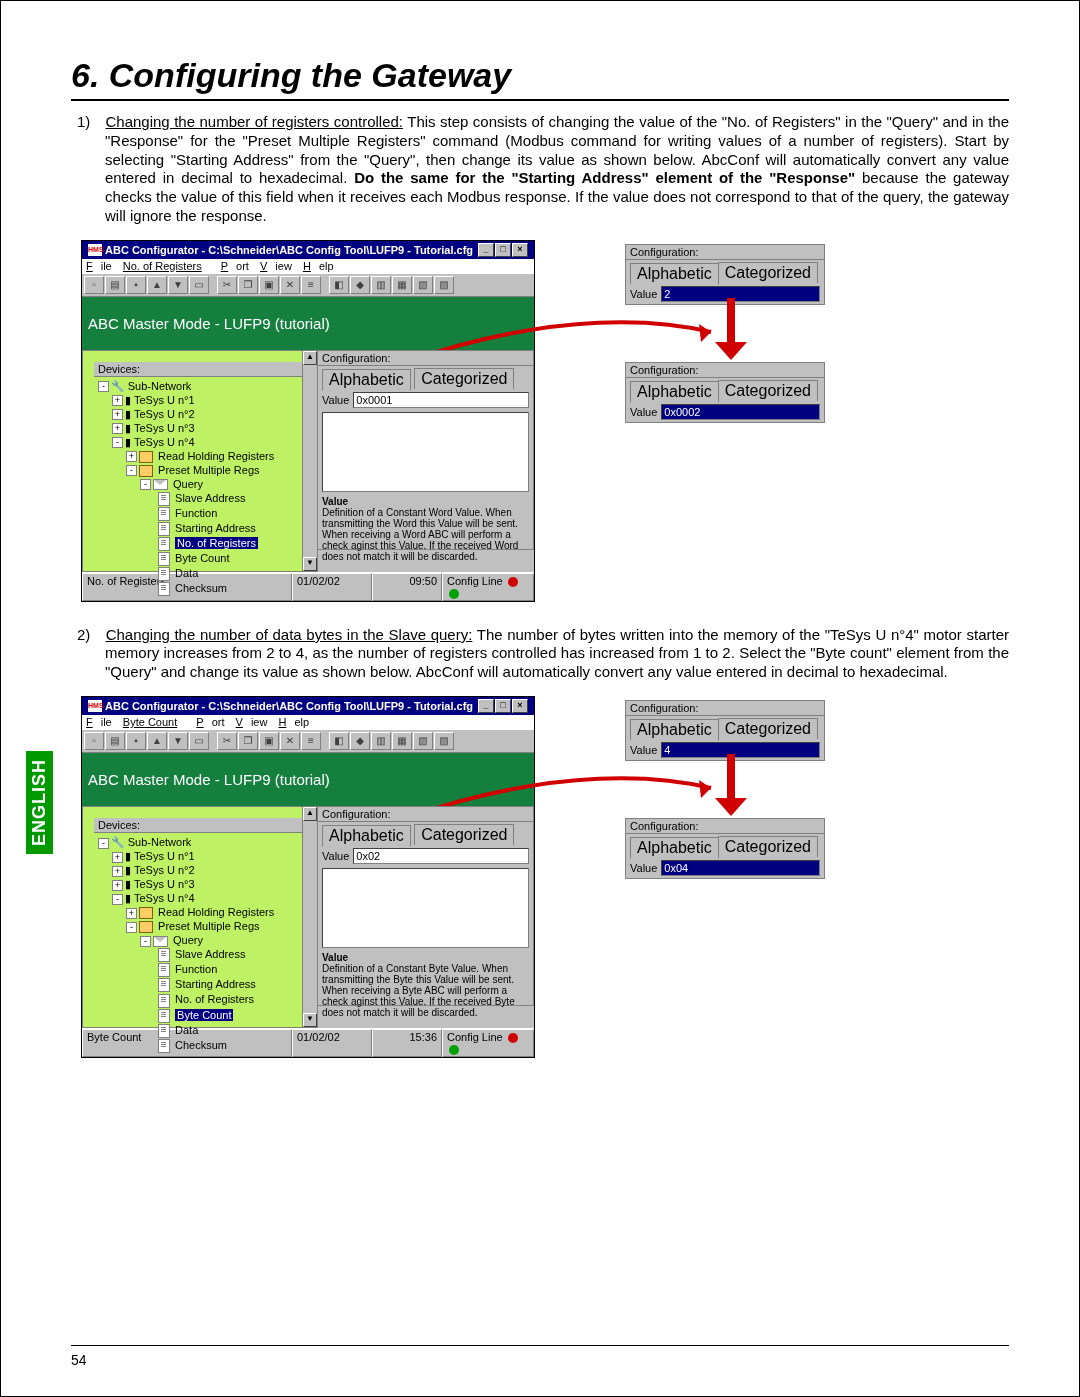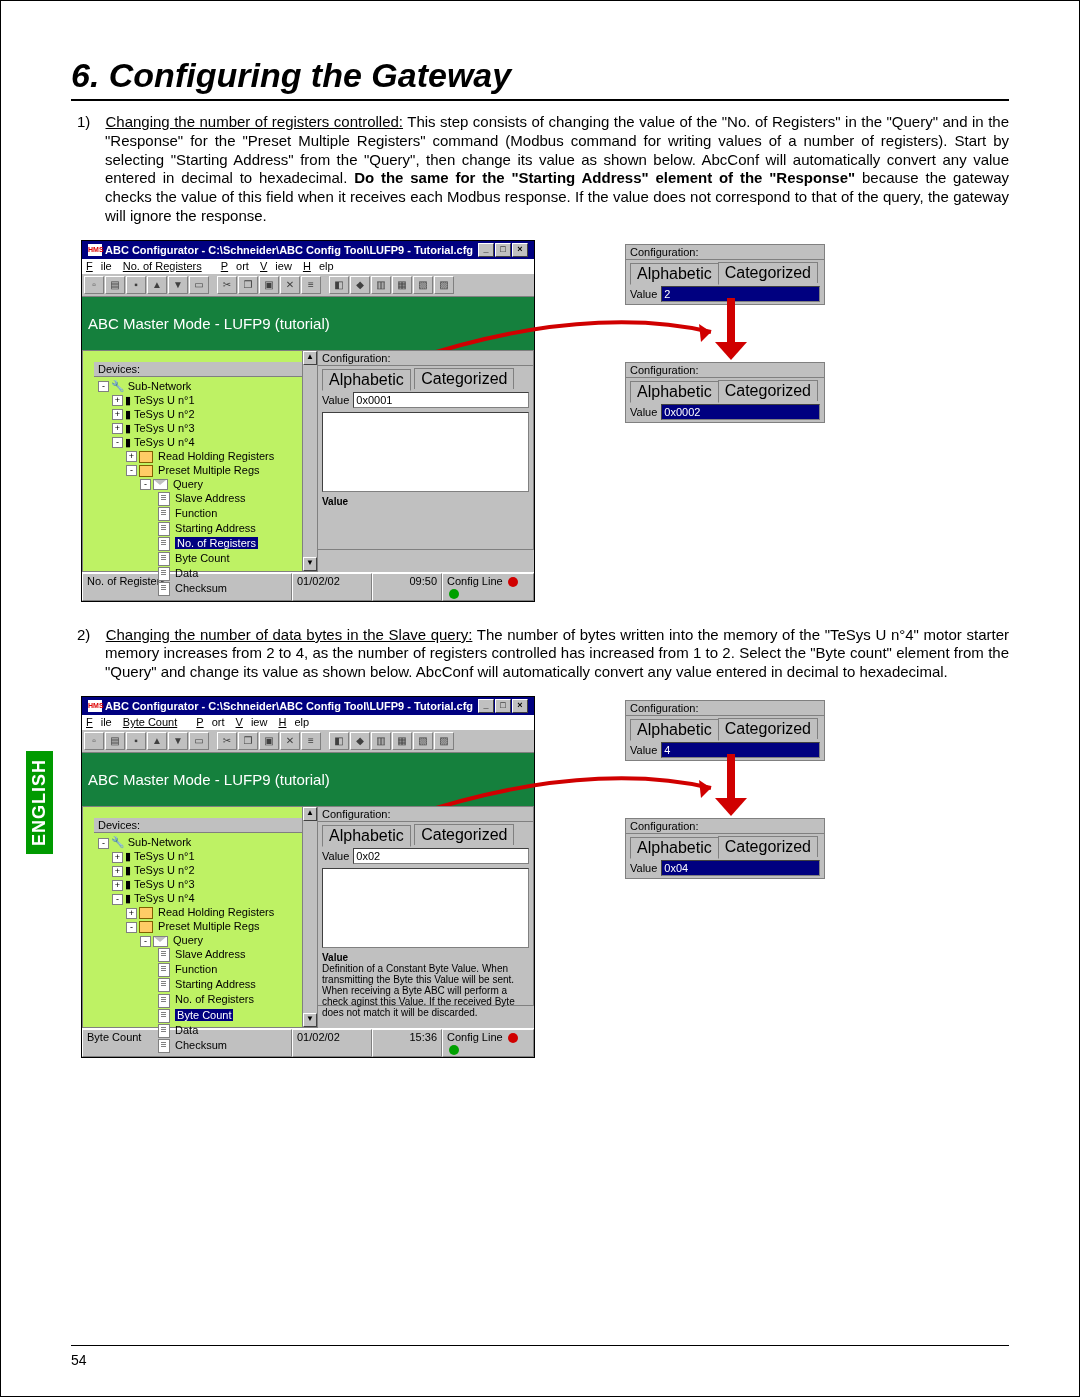--- a/index.html
+++ b/index.html
@@ -312,20 +312,21 @@
             <span class="tab active">Alphabetic</span>
             <span class="tab">Categorized</span>
           </div>
           <div class="valfield">
             <label>Value</label>
             <div class="inp">0x0001</div>
           </div>
           <div class="bigbox"></div>
           <div class="desc">
             <span class="dh">Value</span>
+            <span>Definition of a Constant Word Value. When transmitting the Word this Value will be sent. When receiving a Word ABC will perform a check aginst this Value. If the received Word does not match it will be discarded.</span>
           </div>
         </div>
       </div>
       <div class="statusbar">
         <div class="cell s1">No. of Registers</div>
         <div class="cell s2">01/02/02</div>
         <div class="cell s3">09:50</div>
         <div class="cell s4"><span>Config Line</span> <span class="dot r"></span><span class="dot g"></span></div>
       </div>
     </div>

